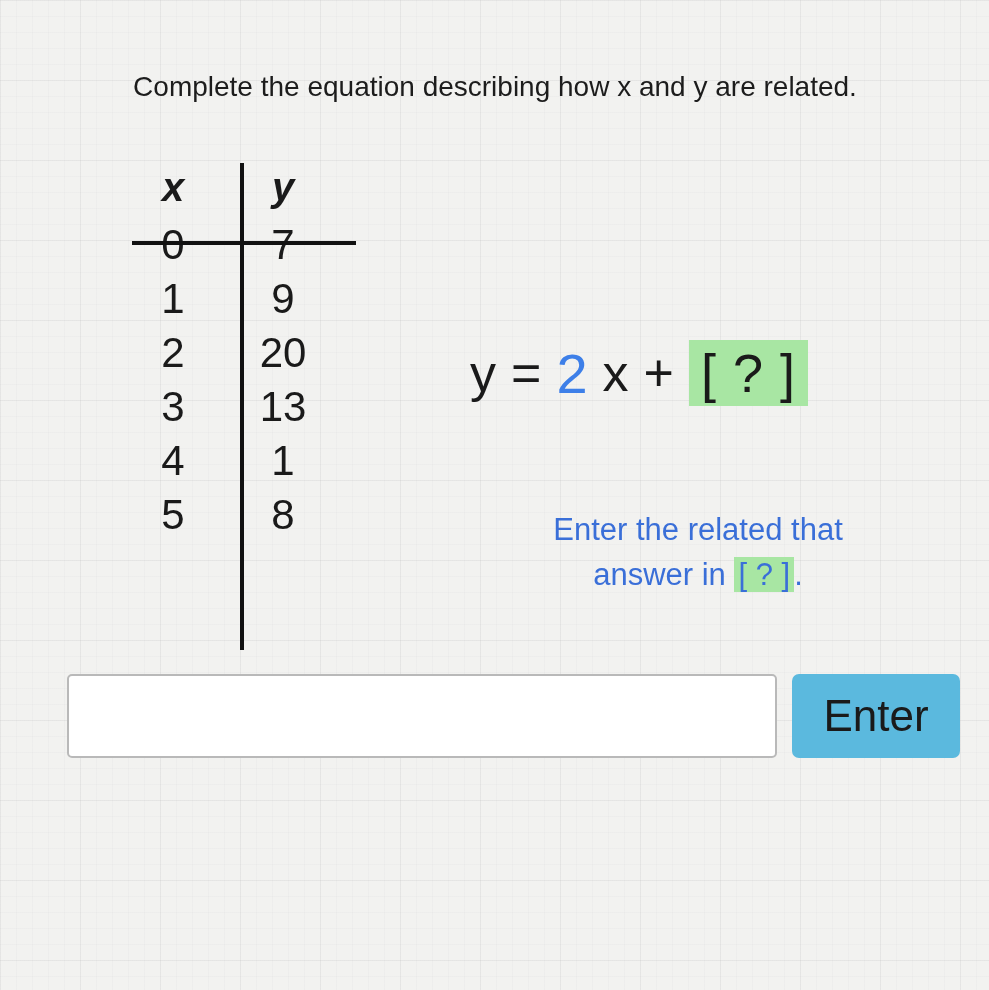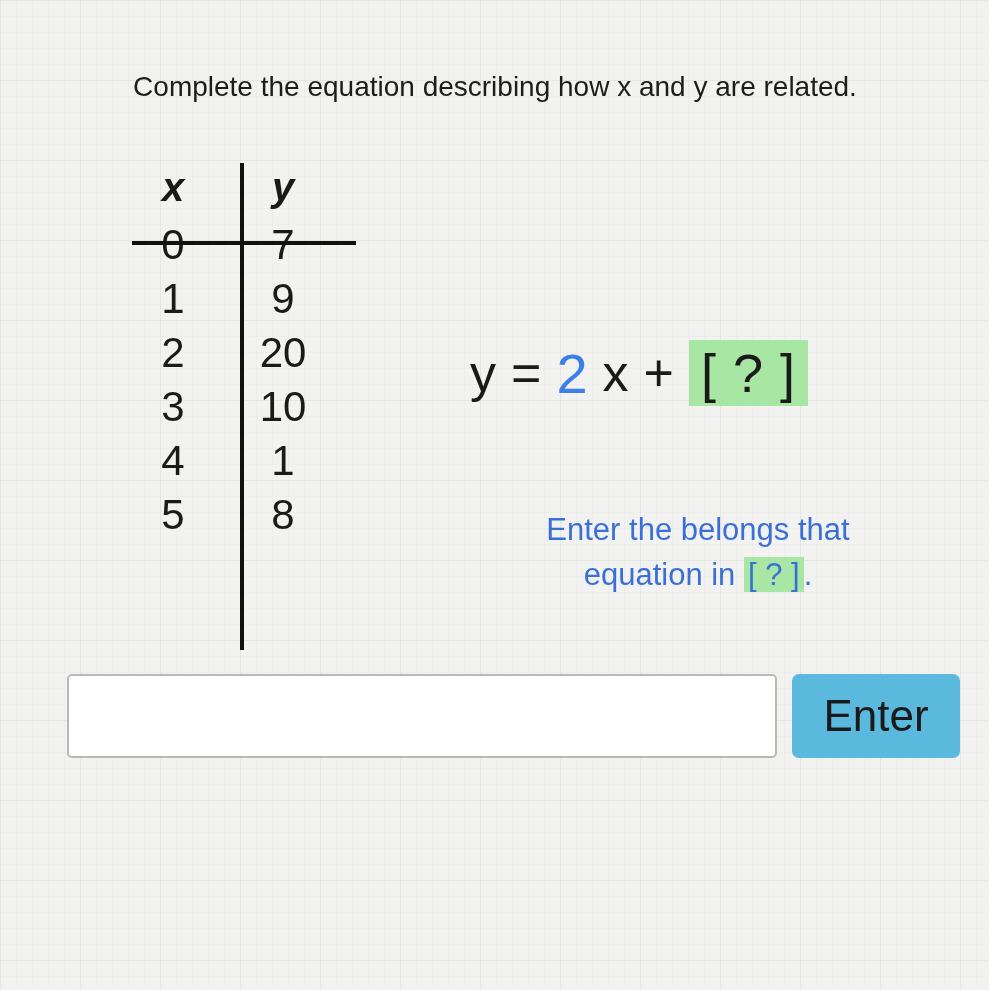--- a/index.html
+++ b/index.html
@@ -180,21 +180,21 @@
       <tr>
         <td>1</td>
         <td>9</td>
       </tr>
       <tr>
         <td>2</td>
         <td>20</td>
       </tr>
       <tr>
         <td>3</td>
-        <td>10</td>
+        <td>13</td>
       </tr>
       <tr>
         <td>4</td>
         <td>1</td>
       </tr>
       <tr>
         <td>5</td>
         <td>8</td>
       </tr>
     </tbody>
@@ -204,20 +204,20 @@
 <div id="equation">
   <span>y</span>
   <span>=</span>
   <span class="coef">2</span>
     <span>x</span>
   <span>+</span>
   <span class="blank-box">[ ? ]</span>
 </div>
 
 <div id="instruction">
-  <span>Enter the belongs that</span><br>
-  <span>equation in </span><span class="blank-inline">[ ? ]</span><span>.</span>
+  <span>Enter the related that</span><br>
+  <span>answer in </span><span class="blank-inline">[ ? ]</span><span>.</span>
 </div>
 
 <div id="answer-row">
   <input id="answer-input" type="text" autofocus="" placeholder="" style="">
   <button id="enter-button">Enter</button>
 </div>
 
 </body></html>

